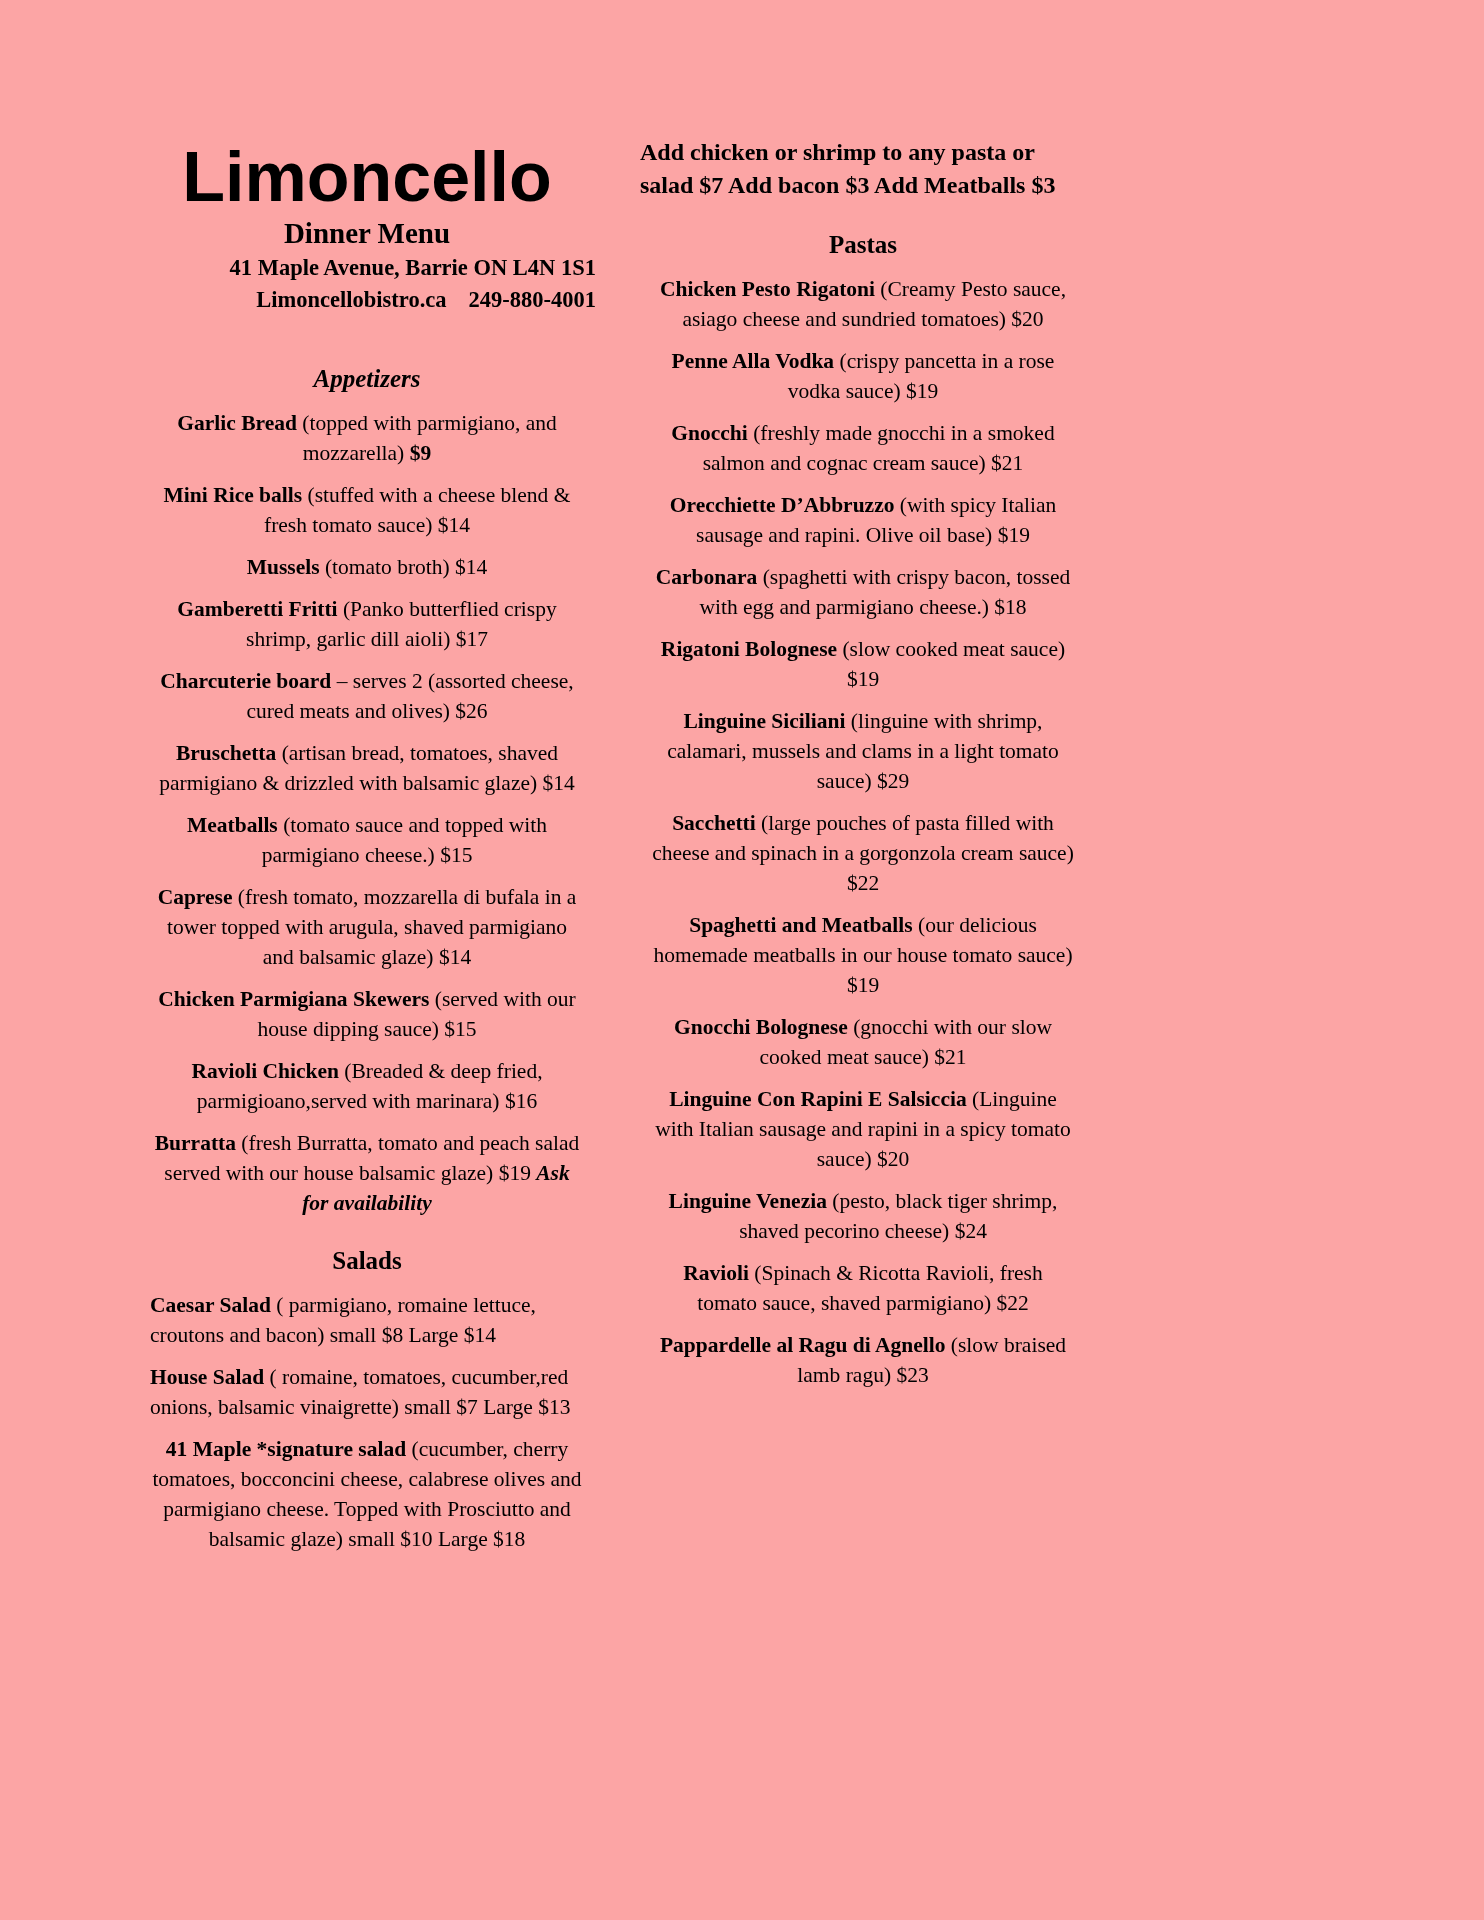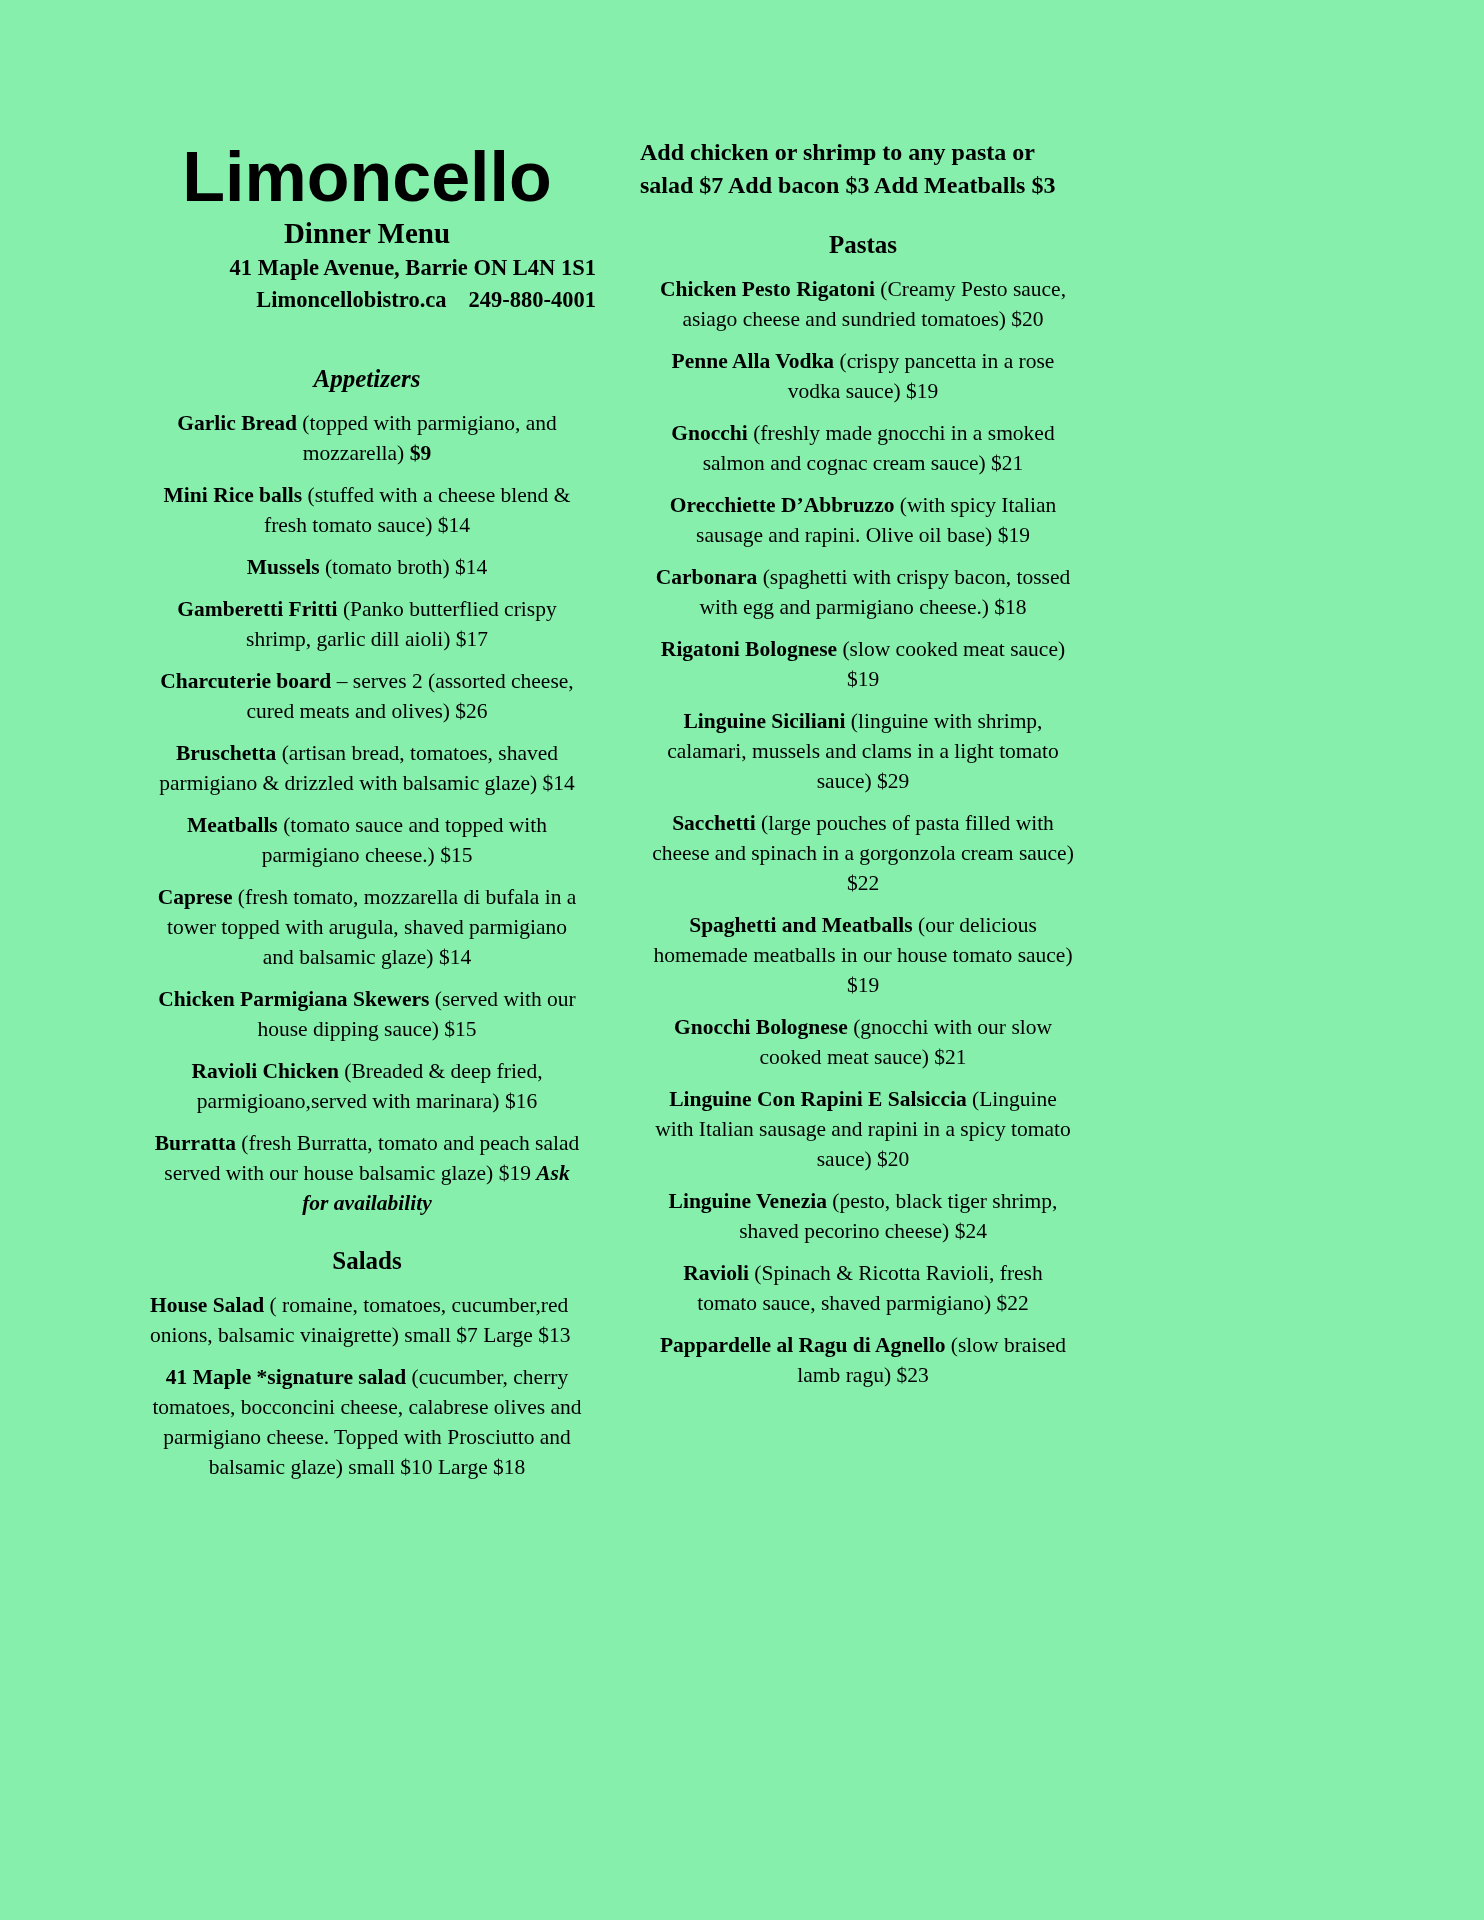--- a/index.html
+++ b/index.html
@@ -4,21 +4,21 @@
 <style>
   html, body {
     margin: 0;
     padding: 0;
     background: #ffffff;
   }
   .page {
     position: relative;
     width: 1484px;
     height: 1920px;
-    background: #86efac;
+    background: #fca5a5;
     color: #000000;
     font-family: "Liberation Serif", serif;
     font-size: 21.5px;
     line-height: 30px;
   }
   .col { position: absolute; }
   .col-left  { left: 138px; top: 140px; width: 458px; }
   .col-right { left: 640px; top: 136px; width: 446px; }
 
   .title {
@@ -89,20 +89,21 @@
         <p class="item"><strong>Bruschetta</strong> (artisan bread, tomatoes, shaved parmigiano &amp; drizzled with balsamic glaze) <span>$14</span></p>
         <p class="item"><strong>Meatballs</strong> (tomato sauce and topped with parmigiano cheese.) <span>$15</span></p>
         <p class="item"><strong>Caprese</strong> (fresh tomato, mozzarella di bufala in a tower topped with arugula, shaved parmigiano and balsamic glaze) <span>$14</span></p>
         <p class="item"><strong>Chicken Parmigiana Skewers</strong> (served with our house dipping sauce) <span>$15</span></p>
         <p class="item"><strong>Ravioli Chicken</strong> (Breaded &amp; deep fried, parmigioano,served with marinara) <span>$16</span></p>
         <p class="item"><strong>Burratta</strong> (fresh Burratta, tomato and peach salad served with our house balsamic glaze) <span>$19</span> <em class="bold">Ask for availability</em></p>
       </div>
 
     <h2 class="heading">Salads</h2>
     <div class="items">
+        <p class="item left"><strong>Caesar Salad</strong> ( parmigiano, romaine lettuce, croutons and bacon) small $8 Large $14</p>
         <p class="item left"><strong>House Salad</strong> ( romaine, tomatoes, cucumber,red onions, balsamic vinaigrette) small $7 Large $13</p>
         <p class="item"><strong>41 Maple *signature salad</strong> (cucumber, cherry tomatoes, bocconcini cheese, calabrese olives and parmigiano cheese. Topped with Prosciutto and balsamic glaze) small $10 Large $18</p>
       </div>
   </div>
 
   <div class="col col-right">
     <p class="note">Add chicken or shrimp to any pasta or salad $7 Add bacon $3 Add Meatballs $3</p>
 
     <h2 class="heading">Pastas</h2>
     <div class="items">

